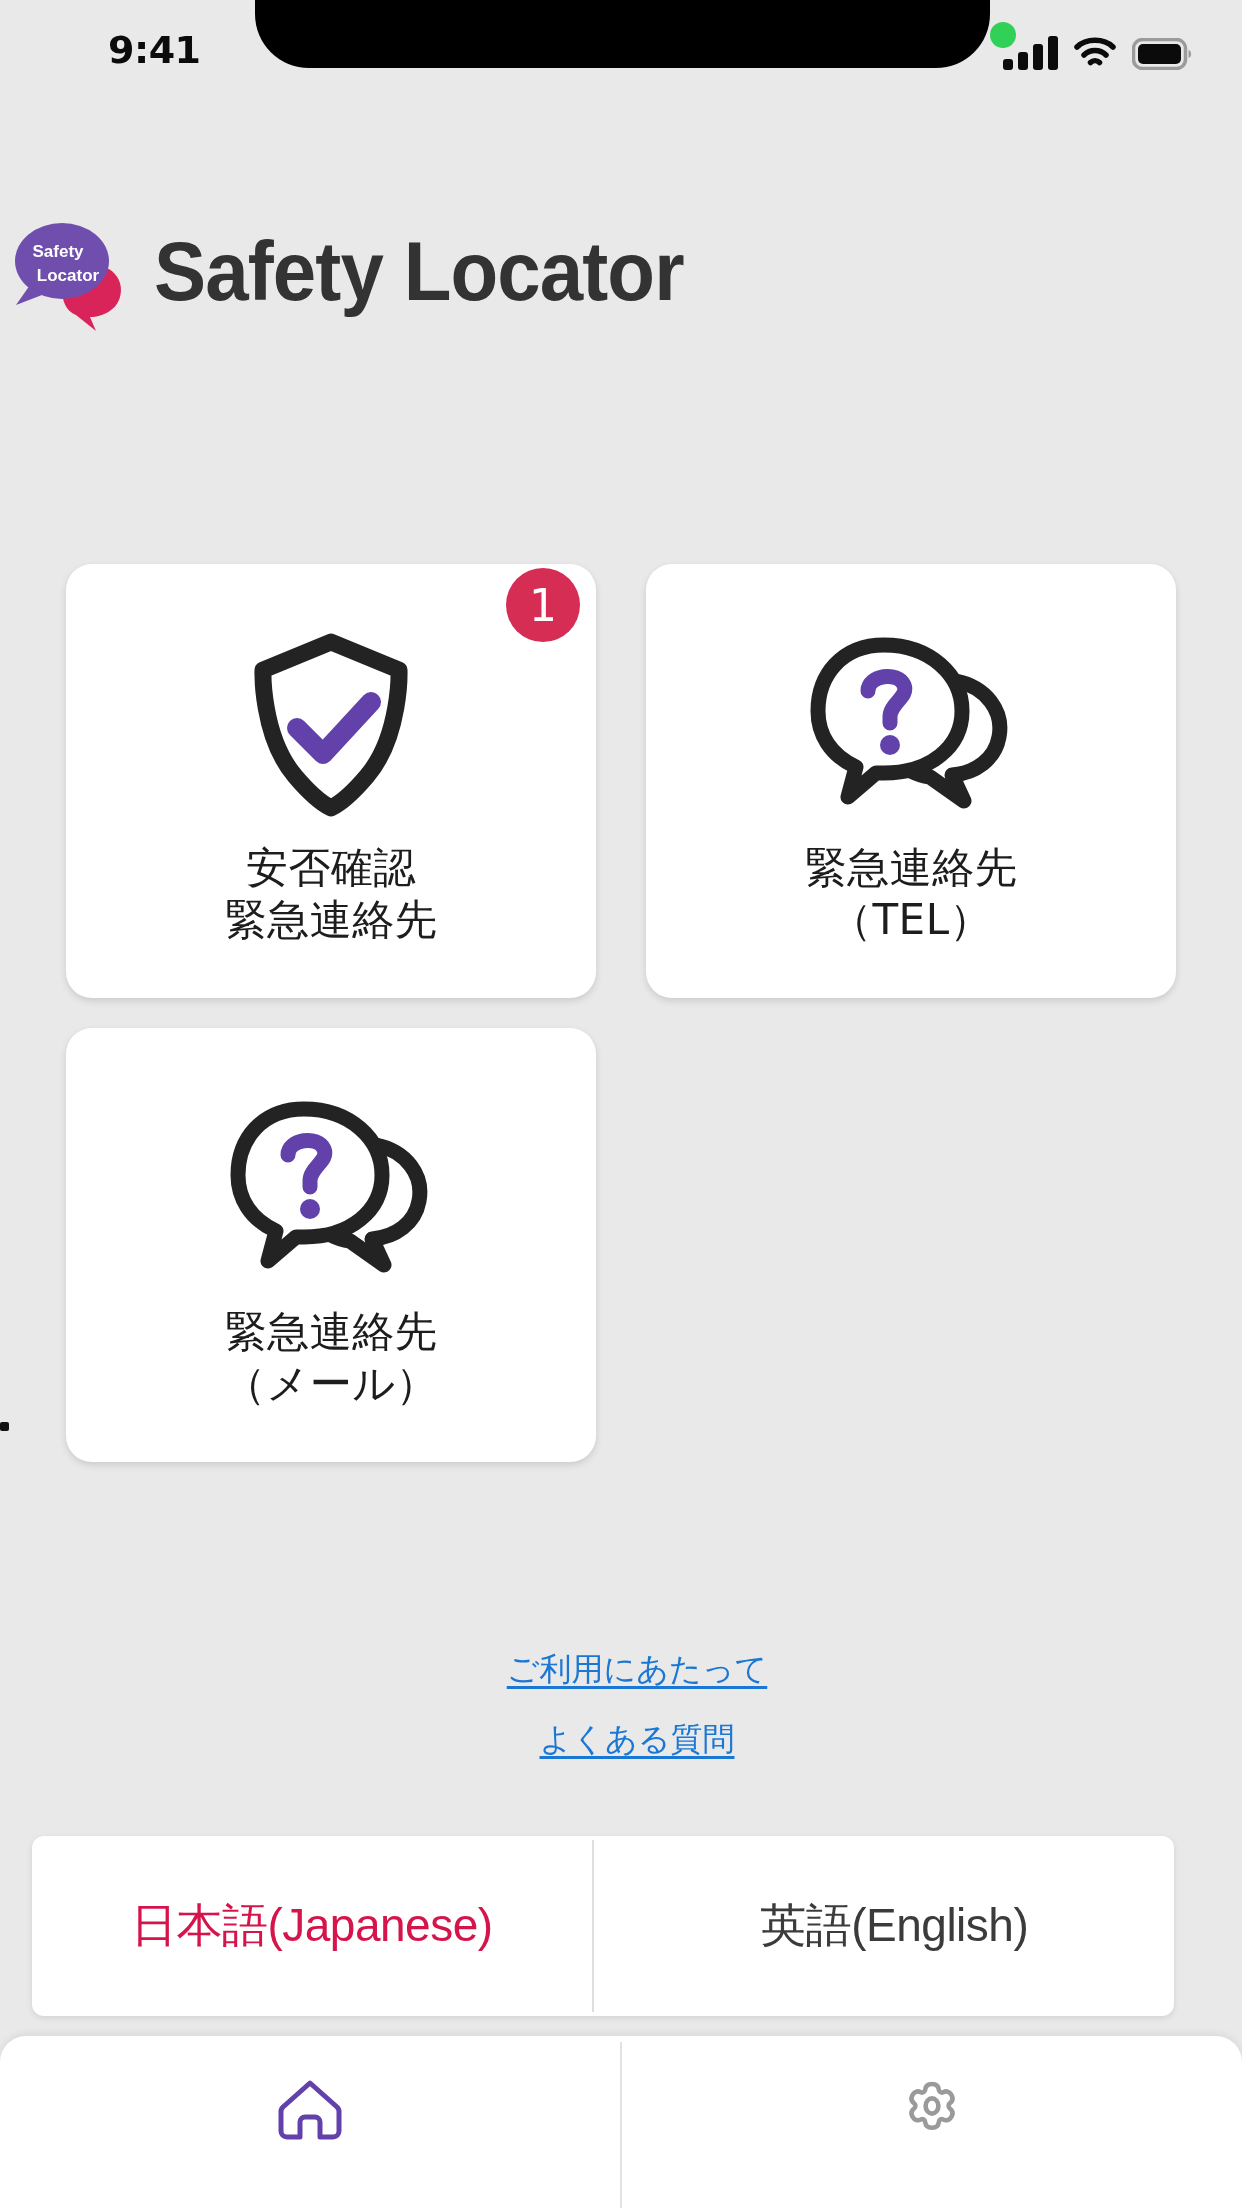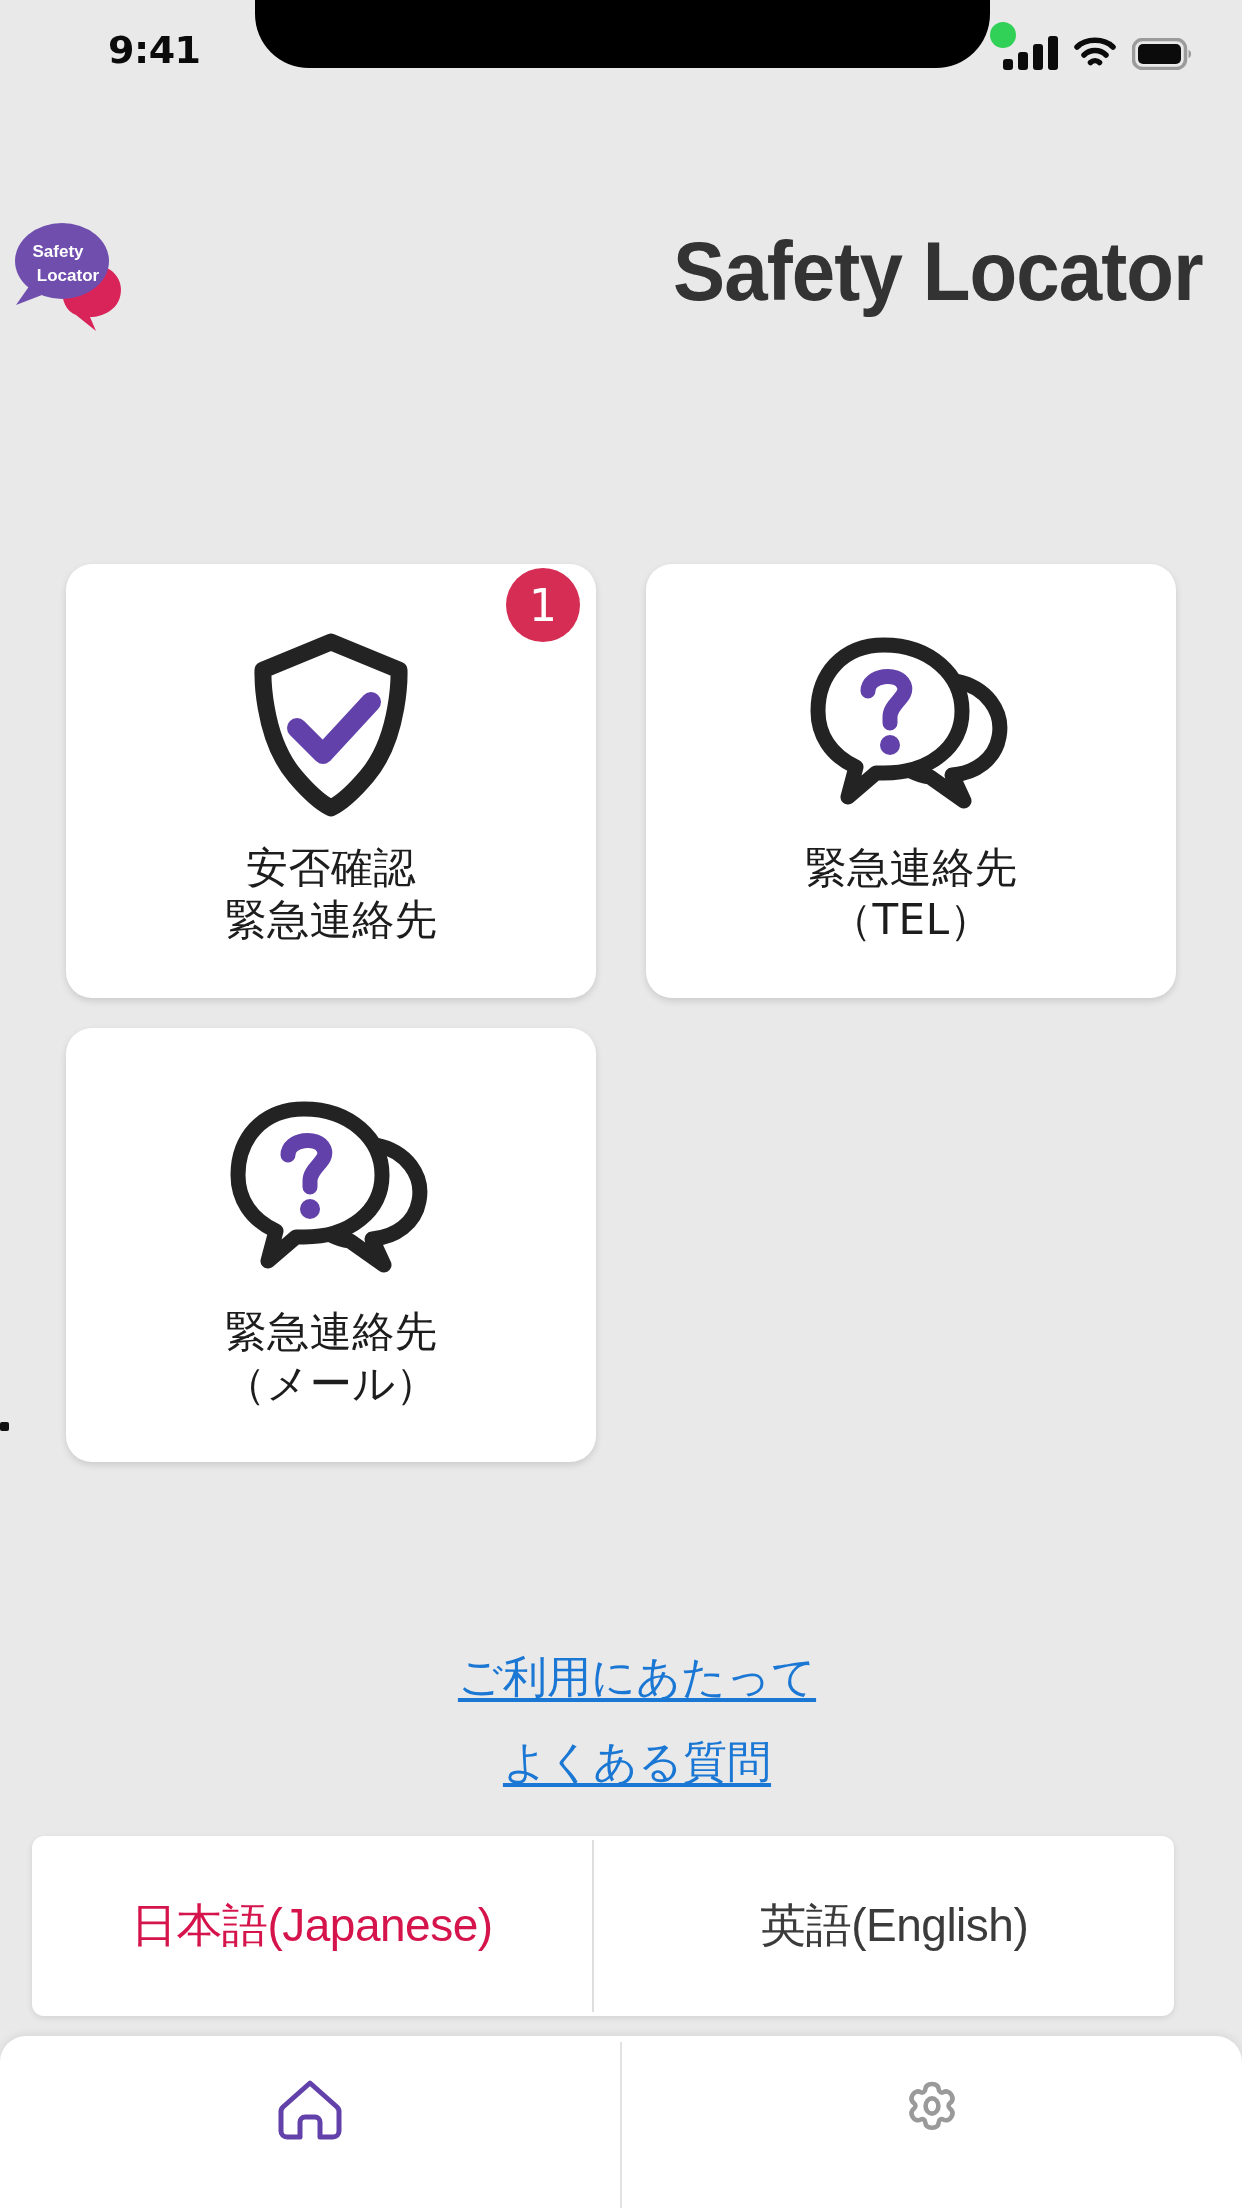--- a/index.html
+++ b/index.html
@@ -83,21 +83,22 @@
 
   
   .app-header {
     position: absolute;
     top: 196px;
     left: 0;
     width: 1242px;
     height: 150px;
     display: flex;
     align-items: center;
-    justify-content: space-between;
+    justify-content: flex-start;
+    gap: 22px;
   }
 
   .logo-wrap {
     position: relative;
     width: 132px;
     height: 132px;
     flex: none;
   }
 
   .app-title {
@@ -178,21 +179,21 @@
   
   .links {
     position: absolute;
     top: 1648px;
     left: 0;
     width: 1242px;
     text-align: center;
   }
   .link-item {
     display: block;
-    font-size: 44px;
+    font-size: 32px;
     color: #1b77d4;
     text-decoration: underline;
     text-underline-offset: 6px;
     margin-bottom: 26px;
     font-family: Liberation Mono, monospace;
     cursor: pointer;
     margin-left: 32px;
   }
 
   

